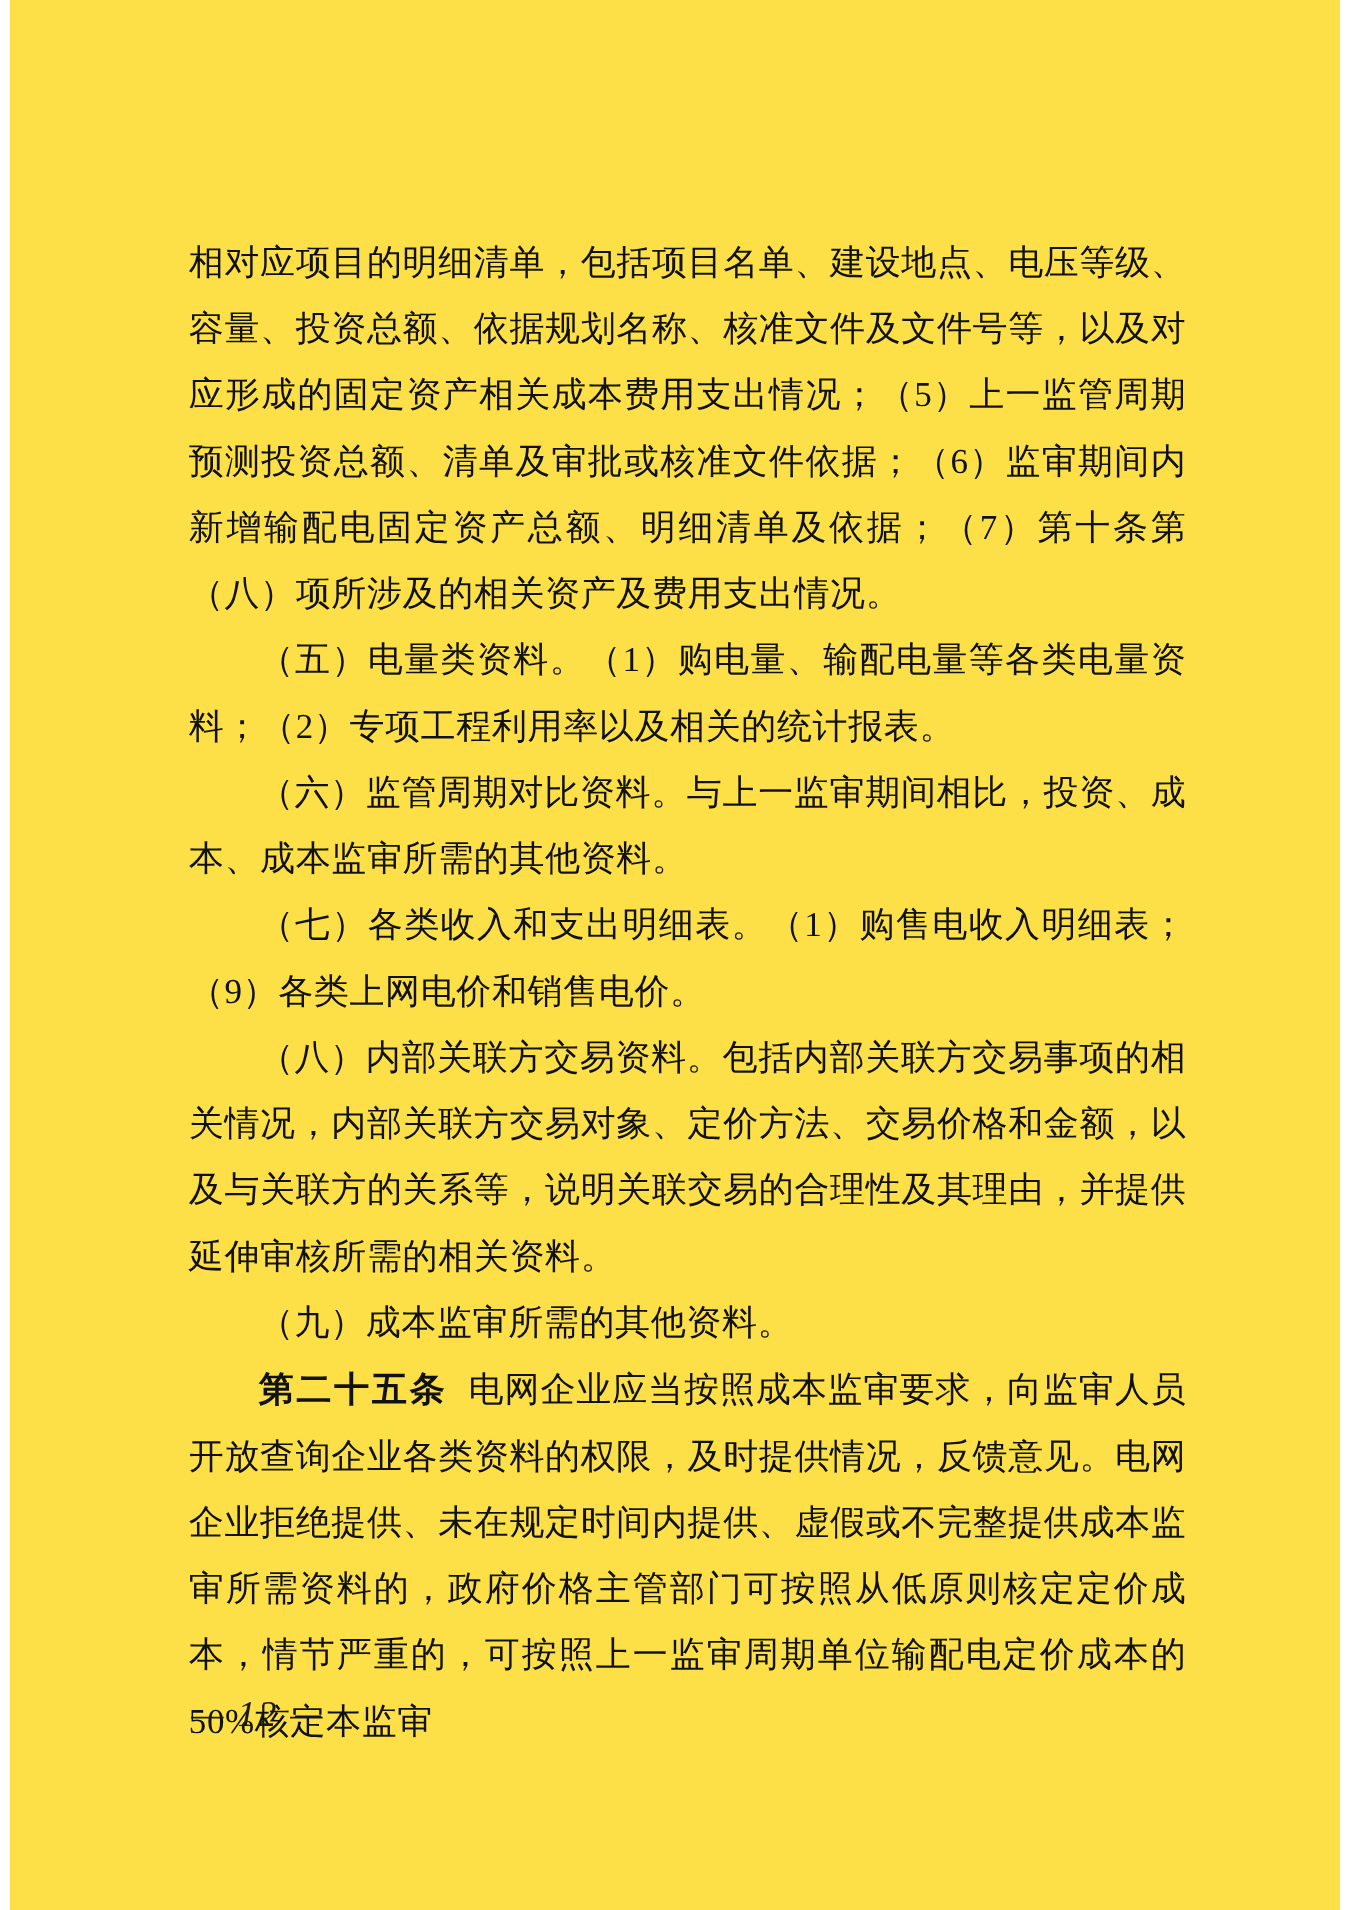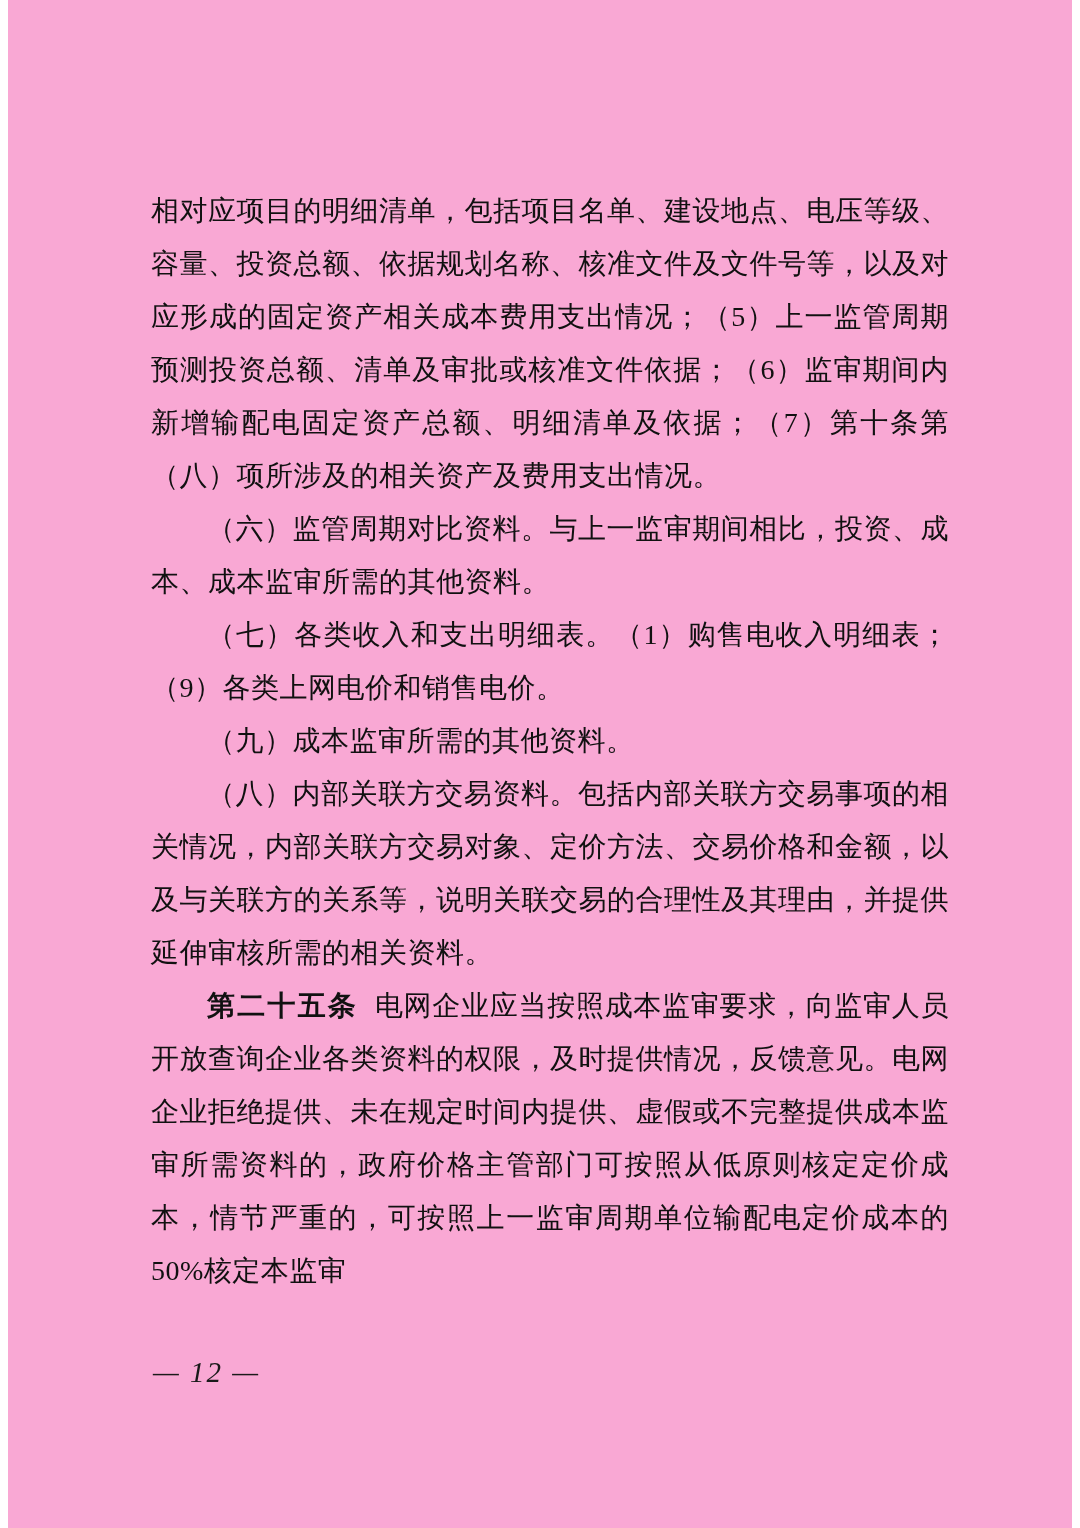--- a/index.html
+++ b/index.html
@@ -5,21 +5,21 @@
   html, body {
     margin: 0;
     padding: 0;
     background: #ffffff;
   }
   .page {
     position: relative;
     width: 1064px;
     height: 1528px;
     margin: 0 auto;
-    background: #f9a8d4;
+    background: #fde047;
     overflow: hidden;
     font-family: "Liberation Serif", "DejaVu Serif", serif;
     color: #111111;
   }
   .content {
     position: absolute;
     left: 143px;
     top: 184px;
     width: 798px;
   }
@@ -51,23 +51,24 @@
     letter-spacing: 2px;
     font-style: italic;
   }
 </style>
 </head>
 <body>
 
 <div class="page">
   <div class="content">
     <p class="para">相对应项目的明细清单，包括项目名单、建设地点、电压等级、容量、投资总额、依据规划名称、核准文件及文件号等，以及对应形成的固定资产相关成本费用支出情况；（5）上一监管周期预测投资总额、清单及审批或核准文件依据；（6）监审期间内新增输配电固定资产总额、明细清单及依据；（7）第十条第（八）项所涉及的相关资产及费用支出情况。</p>
+    <p class="para indent">（五）电量类资料。（1）购电量、输配电量等各类电量资料；（2）专项工程利用率以及相关的统计报表。</p>
     <p class="para indent">（六）监管周期对比资料。与上一监审期间相比，投资、成本、成本监审所需的其他资料。</p>
     <p class="para indent">（七）各类收入和支出明细表。（1）购售电收入明细表；（9）各类上网电价和销售电价。</p>
+    <p class="para indent">（八）内部关联方交易资料。包括内部关联方交易事项的相关情况，内部关联方交易对象、定价方法、交易价格和金额，以及与关联方的关系等，说明关联交易的合理性及其理由，并提供延伸审核所需的相关资料。</p>
     <p class="para indent">（九）成本监审所需的其他资料。</p>
-    <p class="para indent">（八）内部关联方交易资料。包括内部关联方交易事项的相关情况，内部关联方交易对象、定价方法、交易价格和金额，以及与关联方的关系等，说明关联交易的合理性及其理由，并提供延伸审核所需的相关资料。</p>
     <p class="para indent">
       <span class="article-lead">第二十五条</span><span>电网企业应当按照成本监审要求，向监审人员开放查询企业各类资料的权限，及时提供情况，反馈意见。电网企业拒绝提供、未在规定时间内提供、虚假或不完整提供成本监审所需资料的，政府价格主管部门可按照从低原则核定定价成本，情节严重的，可按照上一监审周期单位输配电定价成本的 50%核定本监审</span>
     </p>
   </div>
 
   <div class="footer">— 12 —</div>
 </div>
 
 </body></html>

